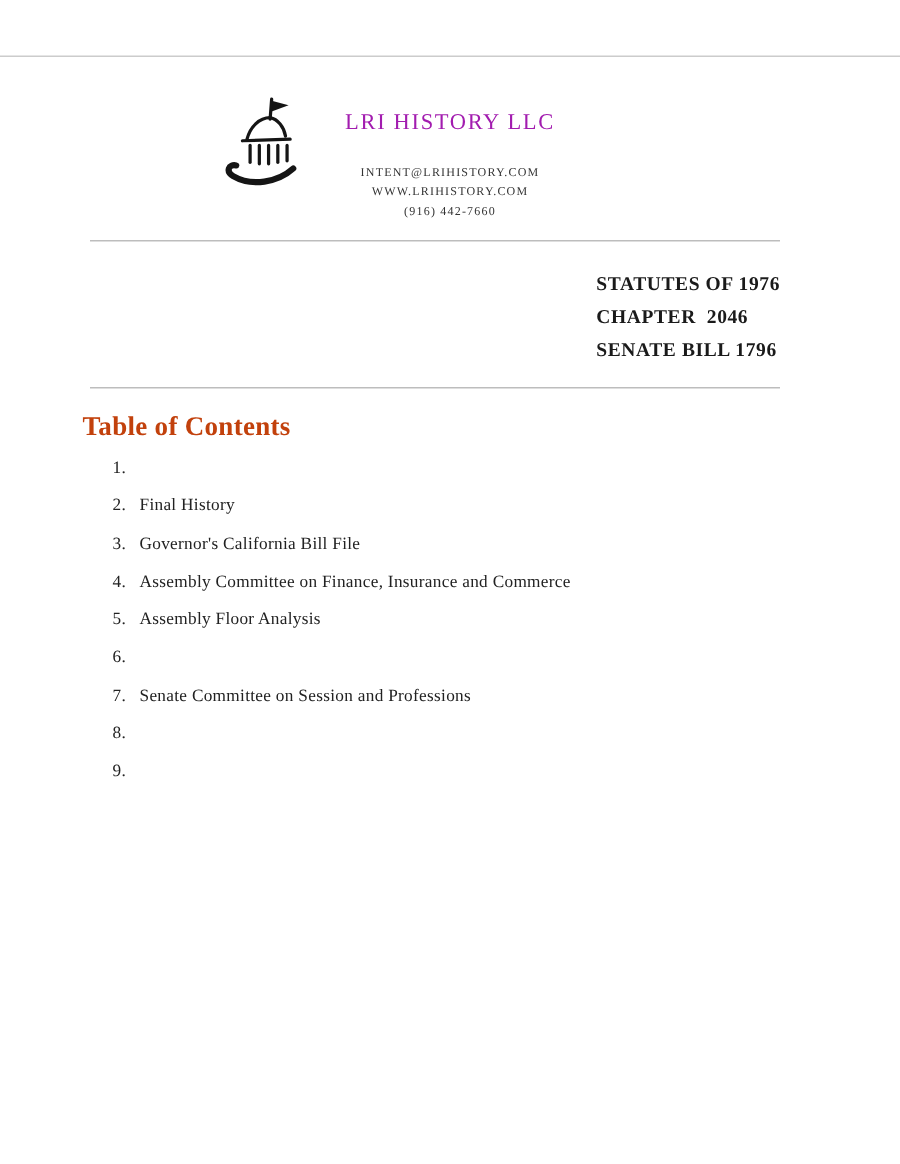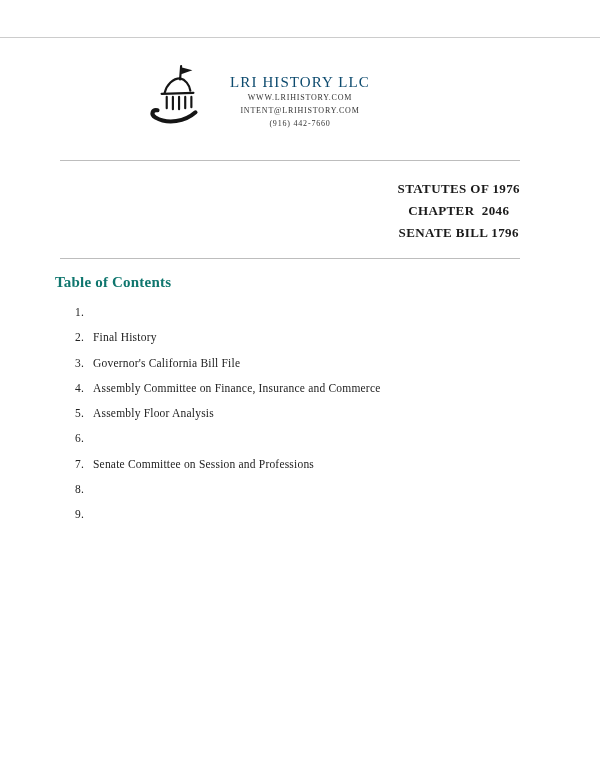--- a/index.html
+++ b/index.html
@@ -34,22 +34,22 @@
   .letterhead-text {
     position: absolute;
     left: 212px;
     top: 74px;
     width: 176px;
     text-align: center;
   }
   .company {
     font-size: 15px;
     letter-spacing: 1.1px;
-    color: #0c4a6e;
-    margin-bottom: 0;
+    color: #a21caf;
+    margin-bottom: 17px;
     white-space: nowrap;
   }
   .contact {
     font-size: 8px;
     letter-spacing: 0.8px;
     color: #333333;
     line-height: 13px;
     white-space: nowrap;
   }
   .rule {
@@ -58,39 +58,39 @@
     width: 460px;
     border-top: 1px solid #bdbdbd;
   }
   .rule1 { top: 160px; }
   .rule2 { top: 258px; }
   
   .ref-block {
     position: absolute;
     top: 178px;
     right: 80px;
-    text-align: center;
+    text-align: left;
   }
   .ref-line {
     font-size: 13px;
     font-weight: bold;
     letter-spacing: 0.4px;
     line-height: 22px;
     white-space: pre;
     color: #1a1a1a;
   }
   
   .toc-title {
     position: absolute;
     left: 55px;
     top: 274px;
-    font-size: 15px;
+    font-size: 18px;
     font-weight: bold;
     letter-spacing: 0.2px;
-    color: #0f766e;
+    color: #c2410c;
   }
   .toc-list {
     position: absolute;
     left: 68px;
     top: 306px;
     width: 470px;
   }
   .toc-item {
     display: flex;
     height: 25.3px;
@@ -134,22 +134,22 @@
       <path d="M32 34 L32 46"></path>
       <path d="M38 34 L38 45"></path>
       <path d="M44 34 L44 44"></path>
 
       <path d="M48 49 C 38 58, 21 61, 9 54 C 4 51, 6 46, 11 47" stroke-width="4"></path>
     </svg>
   </div>
 
   <div class="letterhead-text">
     <div class="company">LRI HISTORY LLC</div>
+    <div class="contact">INTENT@LRIHISTORY.COM</div>
     <div class="contact">WWW.LRIHISTORY.COM</div>
-    <div class="contact">INTENT@LRIHISTORY.COM</div>
     <div class="contact">(916) 442-7660</div>
   </div>
 
   <div class="rule rule1"></div>
 
   <div class="ref-block">
     <div class="ref-line">STATUTES OF 1976</div>
     <div class="ref-line">CHAPTER  2046</div>
     <div class="ref-line">SENATE BILL 1796</div>
   </div>

